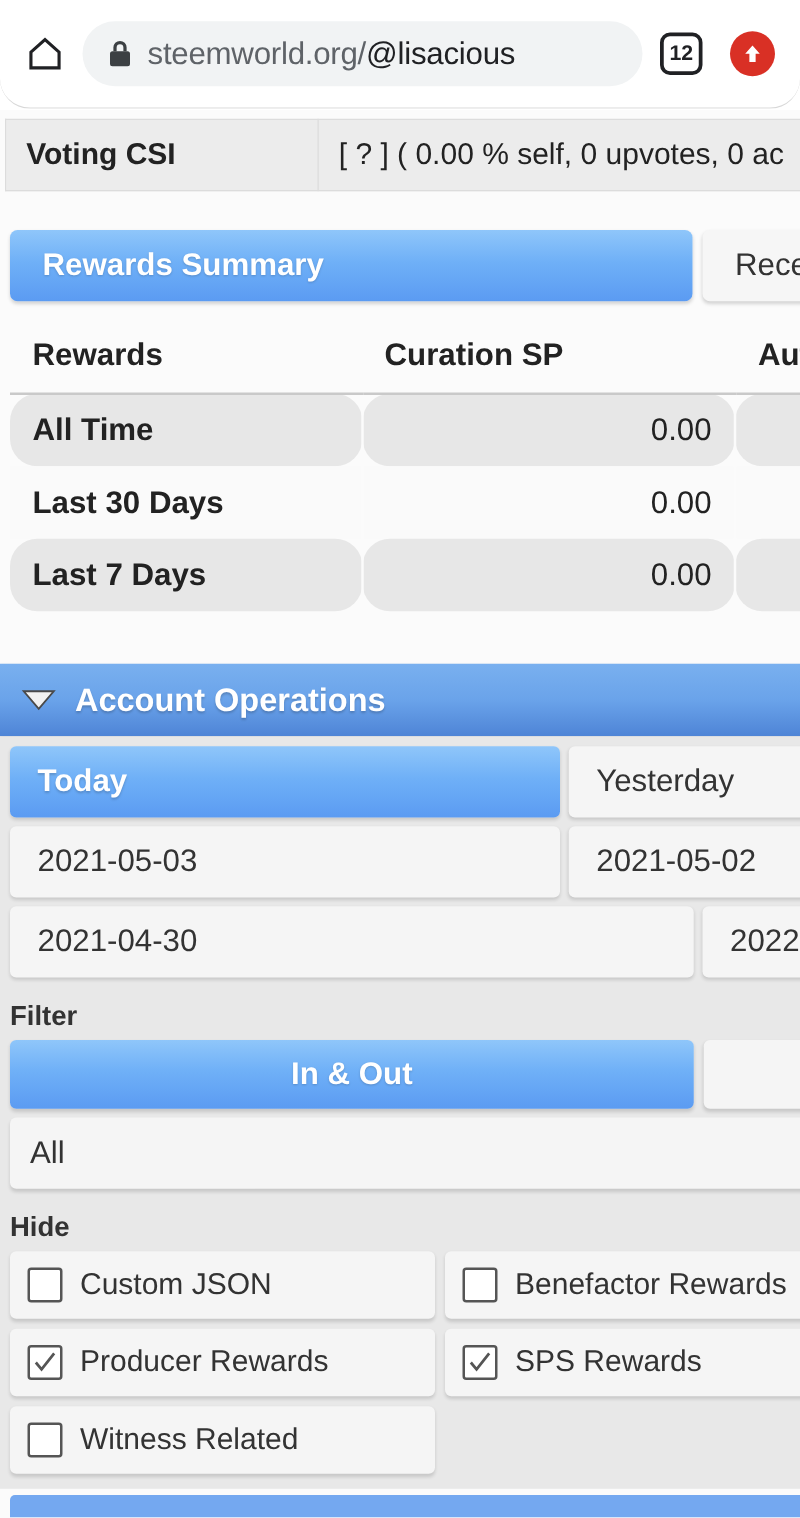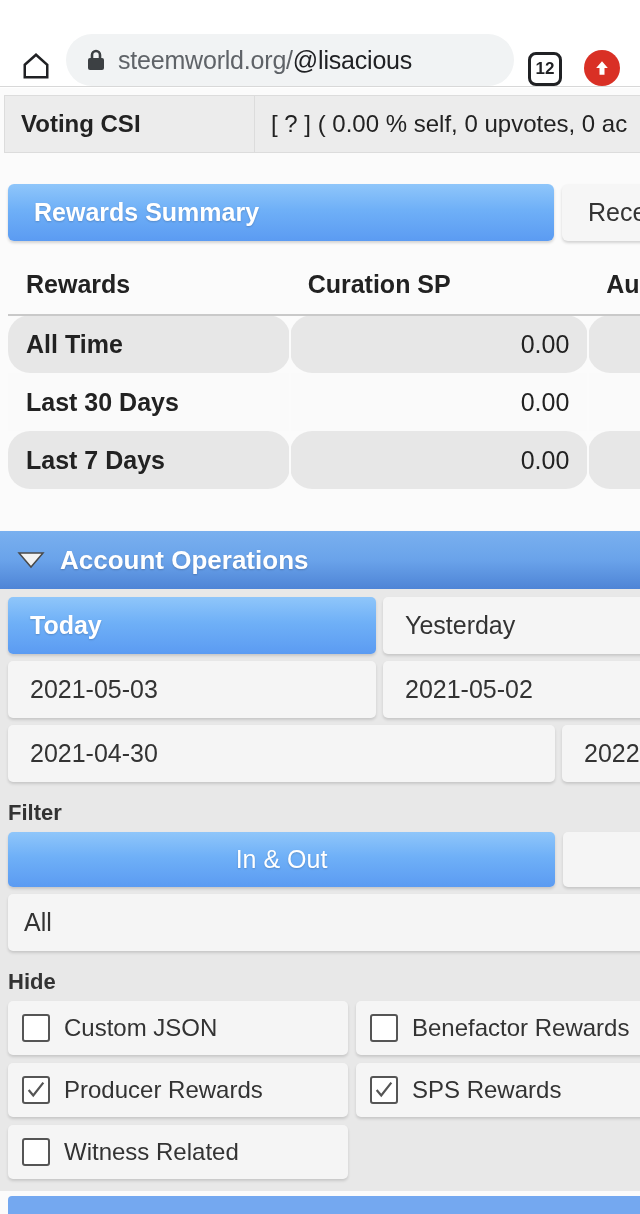--- a/index.html
+++ b/index.html
@@ -8,23 +8,24 @@
     overflow: hidden;
     background: #ffffff;
     font-family: "Liberation Sans", sans-serif;
   }
 
   
   .browser-bar {
     position: absolute; left: 0; top: 0;
     width: 640px; height: 87px;
     background: #ffffff;
-    display: flex; align-items: flex-end;
+    display: flex; align-items: center;
     padding: 0 16px;
     border-bottom: 1px solid #d8d8d8;
+    border-radius: 24px;
   }
   .home-icon { width: 40px; height: 40px; flex: 0 0 40px;
     display: flex; align-items: center; justify-content: center; }
   .urlbox {
     flex: 1 1 auto; height: 52px;
     background: #f1f3f4;
     border-radius: 26px;
     display: flex; align-items: center;
     padding: 0 20px;
     margin: 0 14px 0 10px;
@@ -149,21 +150,21 @@
   .date-grid { display: flex; flex-wrap: wrap; gap: 7px; width: 1000px; }
   .date-btn {
     height: 57px; border-radius: 5px;
     display: flex; align-items: center;
     padding: 0 22px;
     font-size: 25px; color: #333;
     background: #f5f5f5;
     box-shadow: 0 2px 3px rgba(0,0,0,0.14);
     white-space: nowrap;
   }
-  .date-btn.w1 { width: 368px; }
+  .date-btn.w1 { width: 440px; }
   .date-btn.w2 { width: 368px; }
   .date-btn.w3 { width: 547px; }
   .date-btn.w4 { width: 200px; }
   .date-btn.active {
     background: linear-gradient(to bottom, #8fc6fa 0%, #6fb0f7 45%, #5b9bf2 100%);
     color: #ffffff; font-weight: bold;
     text-shadow: 0 1px 2px rgba(0,0,0,0.18);
   }
 
   .section-label {
@@ -176,21 +177,21 @@
     height: 55px; border-radius: 5px;
     display: flex; align-items: center; justify-content: center;
     font-size: 25px; color: #333;
     background: #f5f5f5;
     box-shadow: 0 2px 3px rgba(0,0,0,0.14);
     white-space: nowrap;
   }
   .filter-btn.active {
     width: 547px;
     background: linear-gradient(to bottom, #8fc6fa 0%, #6fb0f7 45%, #5b9bf2 100%);
-    color: #ffffff; font-weight: normal;
+    color: #ffffff; font-weight: bold;
     text-shadow: 0 1px 2px rgba(0,0,0,0.18);
     text-align: right;
   }
   .filter-btn.plain { width: 360px; }
 
   .select-row {
     margin-top: 7px;
     height: 57px; width: 900px;
     background: #f5f5f5;
     border-radius: 5px;

